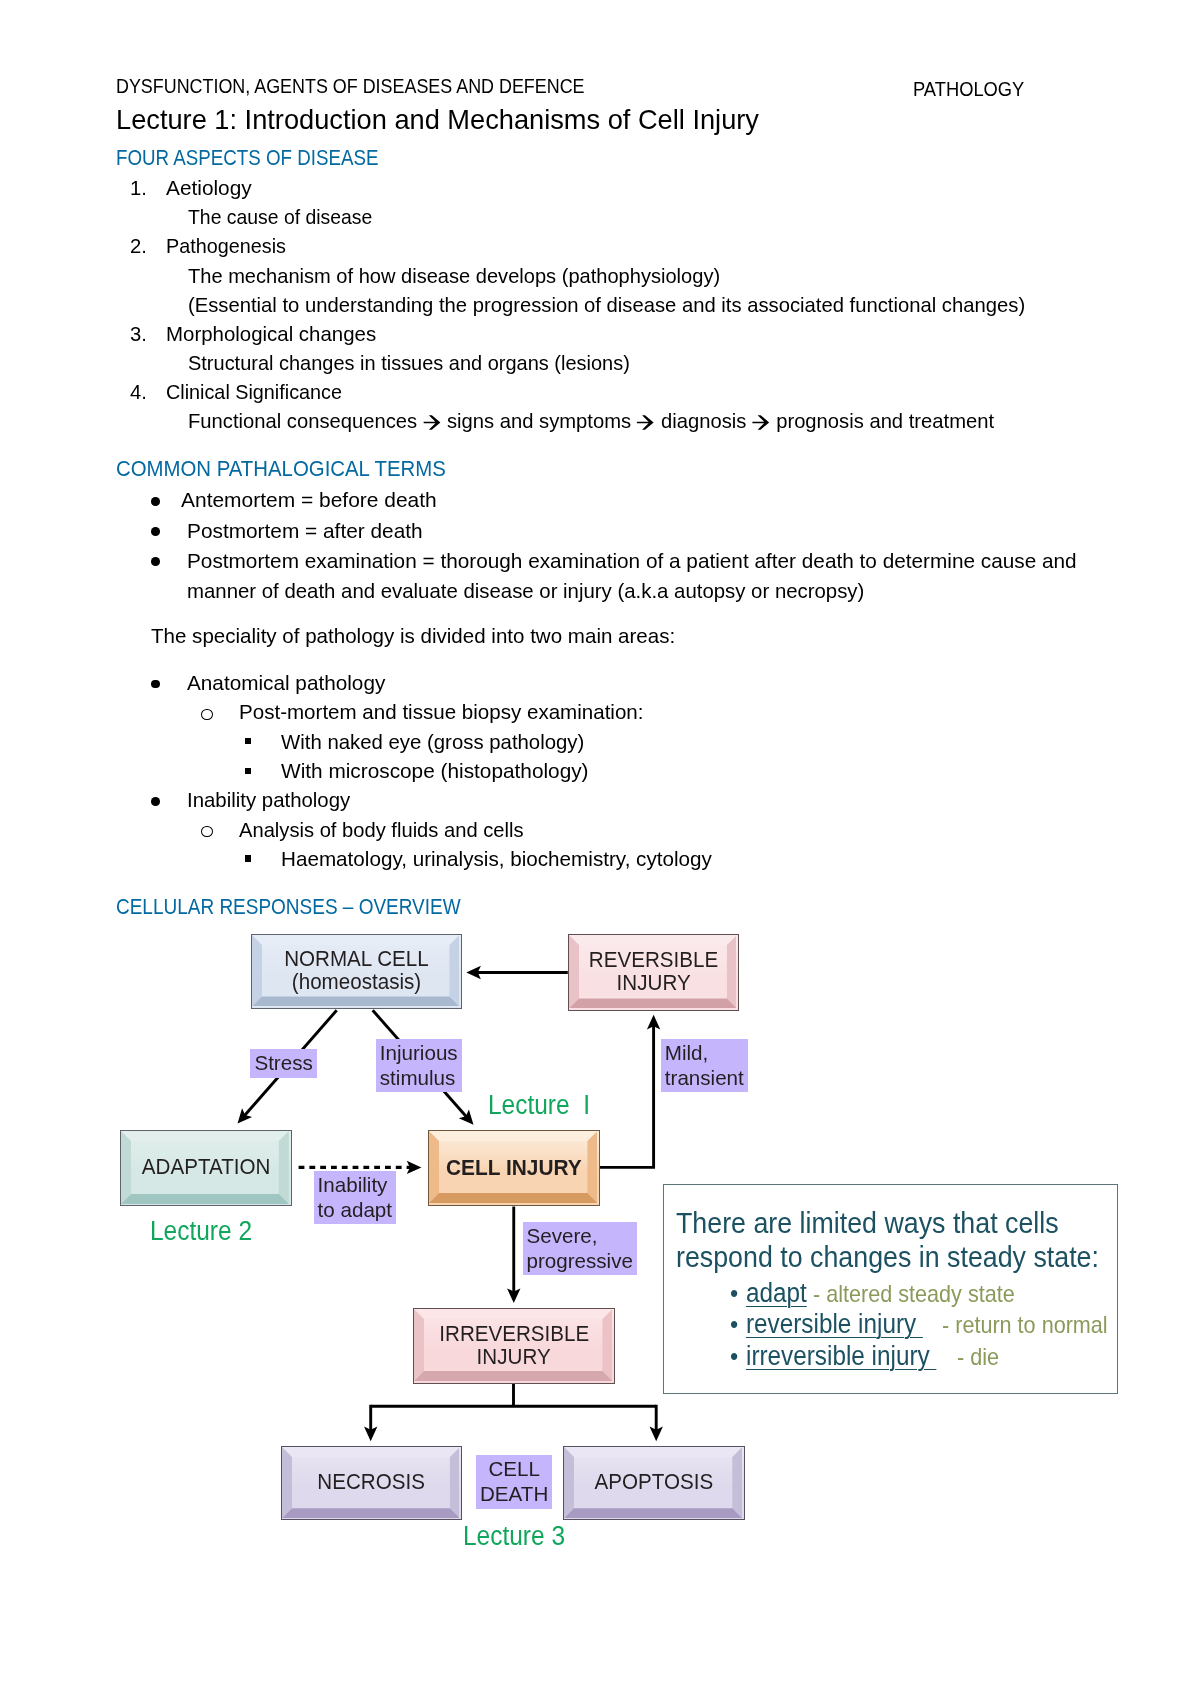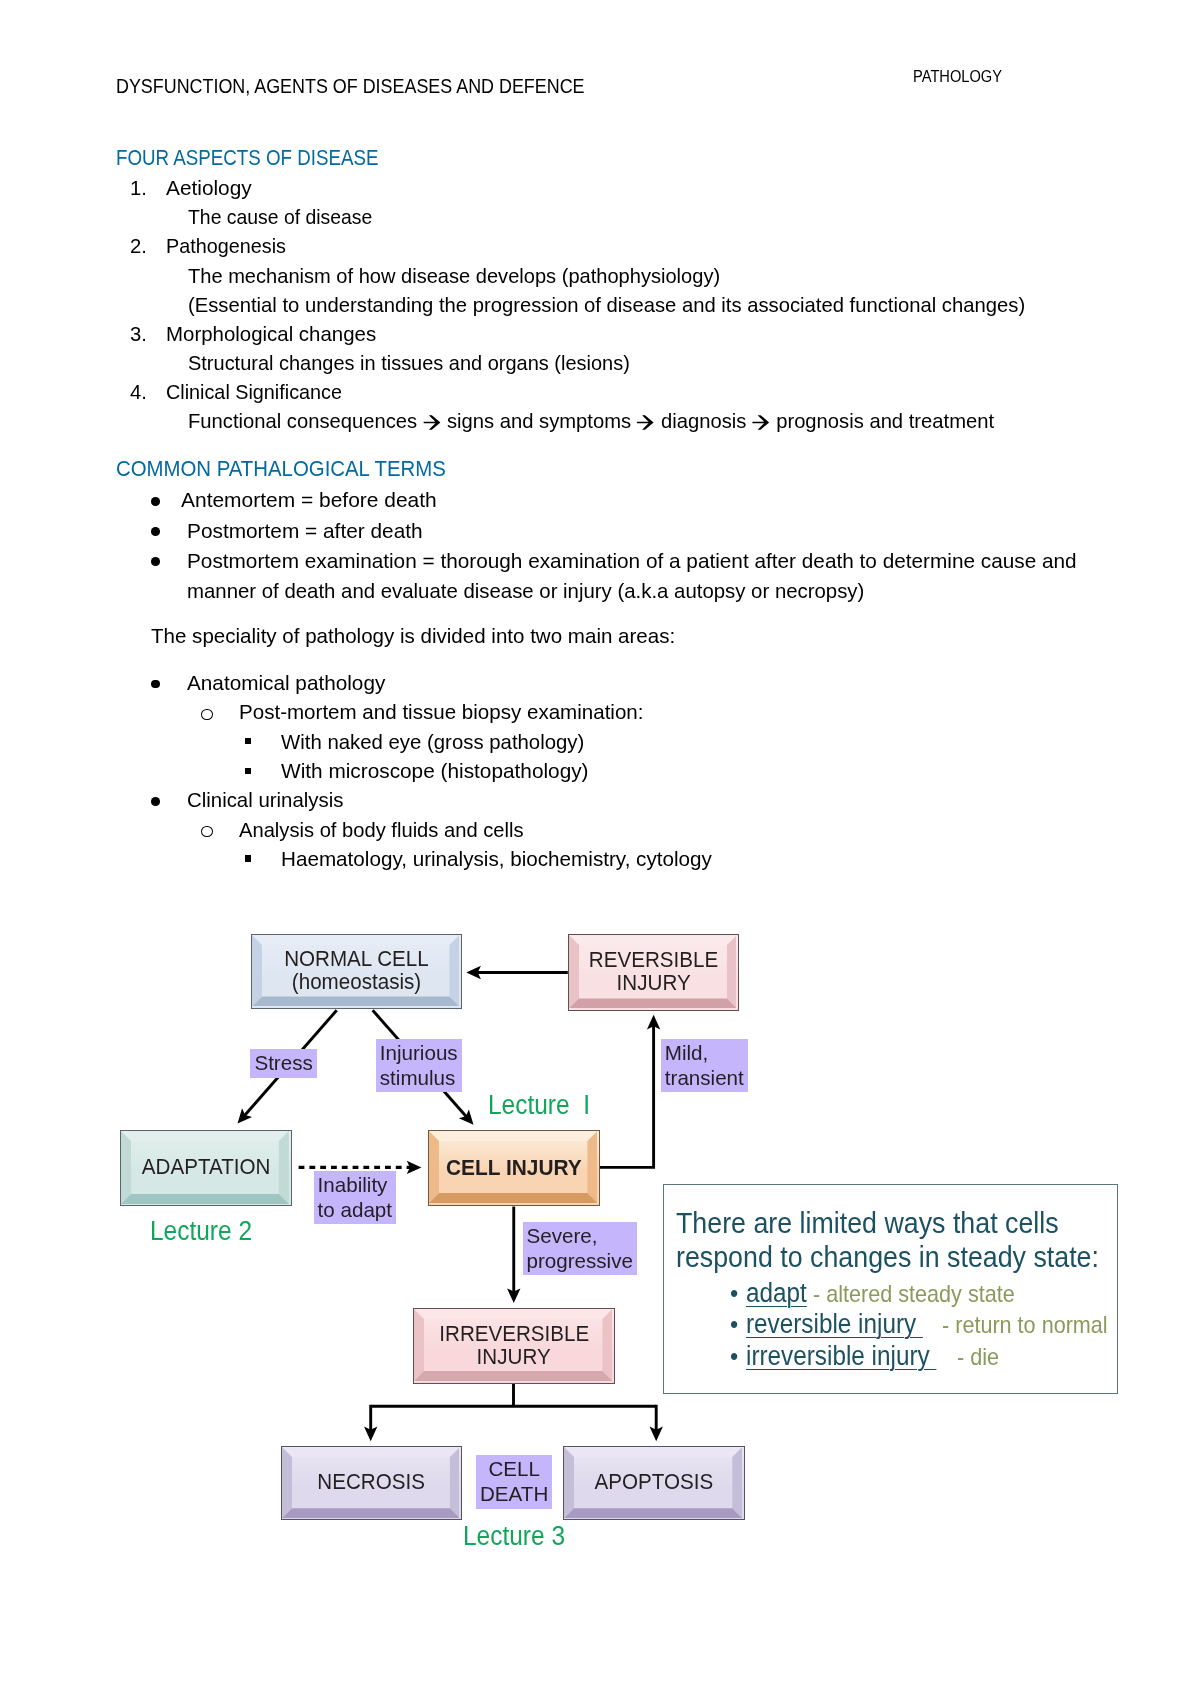--- a/index.html
+++ b/index.html
@@ -46,21 +46,22 @@
   .co-bul .term{font-size:27px;}
   .co-bul .desc{font-size:24px;}
   .co-term{text-decoration:underline;text-decoration-thickness:1.4px;text-underline-offset:4px;}
 </style>
 </head>
 <body>
 
 <div class="page">
 
   <div class="abs" style="left:115.9px;top:75.6px;font-size:20.3px;line-height:1;--ref:22.27;"><span class="cx" style="transform: scaleX(0.8827);">DYSFUNCTION, AGENTS OF DISEASES AND DEFENCE</span></div>
-  <div class="abs" style="left:912.5px;top:69px;font-size:16px;line-height:1;--ref:22.27;"><span class="cx" style="transform: scaleX(0.916);">PATHOLOGY</span></div>
+  <div class="abs" style="left:912.5px;top:79px;font-size:20px;line-height:1;--ref:22.27;"><span class="cx" style="transform: scaleX(0.916);">PATHOLOGY</span></div>
+  <div class="abs" style="left:115.5px;top:104.9px;font-size:28.5px;line-height:1;--ref:29.5;"><span class="cx" style="transform: scaleX(0.955);">Lecture 1: Introduction and Mechanisms of Cell Injury</span></div>
 
   <div class="abs hd blue" style="left:115.7px;top:146.8px;"><span class="cx" style="transform: scaleX(0.8849);">FOUR ASPECTS OF DISEASE</span></div>
 
   <div id="four-aspects-list">
       <div class="abs txt" style="left:130px;top:178.1px"><span class="cx" style="transform: scaleX(0.9991);">1.</span></div>
       <div class="abs txt" style="left:166px;top:178.1px"><span class="cx" style="transform: scaleX(1.0271);">Aetiology</span></div>
       <div class="abs txt it" style="left:188px;top:207.3px"><span class="cx" style="transform: scaleX(0.9562);">The cause of disease</span></div>
       <div class="abs txt" style="left:130px;top:236.4px"><span class="cx" style="transform: scaleX(0.9991);">2.</span></div>
       <div class="abs txt" style="left:166px;top:236.4px"><span class="cx" style="transform: scaleX(0.976);">Pathogenesis</span></div>
       <div class="abs txt it" style="left:188px;top:265.5px"><span class="cx" style="transform: scaleX(0.9895);">The mechanism of how disease develops (pathophysiology)</span></div>
@@ -92,27 +93,28 @@
       <div class="abs txt" style="left:150.6px;top:626.10px"><span class="cx" style="transform: scaleX(1.013);">The speciality of pathology is divided into two main areas:</span></div>
       <div class="abs bull" style="left:151.20000000000002px;top:679.70px"></div>
       <div class="abs txt" style="left:187.3px;top:673.15px"><span class="cx" style="transform: scaleX(1.0225);">Anatomical pathology</span></div>
       <div class="abs hollow" style="left:201.20000000000002px;top:709.15px"></div>
       <div class="abs txt" style="left:238.8px;top:702.45px"><span class="cx" style="transform: scaleX(1.0137);">Post-mortem and tissue biopsy examination:</span></div>
       <div class="abs sq" style="left:244.89999999999998px;top:738.20px"></div>
       <div class="abs txt" style="left:280.6px;top:731.75px"><span class="cx" style="transform: scaleX(1.004);">With naked eye (gross pathology)</span></div>
       <div class="abs sq" style="left:244.89999999999998px;top:767.50px"></div>
       <div class="abs txt" style="left:280.6px;top:761.05px"><span class="cx" style="transform: scaleX(1.0257);">With microscope (histopathology)</span></div>
       <div class="abs bull" style="left:151.20000000000002px;top:796.90px"></div>
-      <div class="abs txt" style="left:187.3px;top:790.35px"><span class="cx" style="transform: scaleX(1.0054);">Clinical urinalysis</span></div>
+      <div class="abs txt" style="left:187.3px;top:790.35px"><span class="cx" style="transform: scaleX(1.0054);">Inability pathology</span></div>
       <div class="abs hollow" style="left:201.20000000000002px;top:826.35px"></div>
       <div class="abs txt" style="left:238.8px;top:819.65px"><span class="cx" style="transform: scaleX(0.9937);">Analysis of body fluids and cells</span></div>
       <div class="abs sq" style="left:244.89999999999998px;top:855.40px"></div>
       <div class="abs txt" style="left:280.6px;top:848.95px"><span class="cx" style="transform: scaleX(1.0185);">Haematology, urinalysis, biochemistry, cytology</span></div>
     </div>
 
+  <div class="abs hd blue" style="left:115.7px;top:895.5px;"><span class="cx" style="transform: scaleX(0.896);">CELLULAR RESPONSES – OVERVIEW</span></div>
 
   <div id="diagram" class="abs" style="left:0;top:0;width:1200px;height:1698px;">
     <svg id="conn" width="1200" height="1698" viewBox="0 0 1200 1698">
         <path d="M298.60 1167.40 L410.70 1167.40" fill="none" stroke="#000" stroke-width="3.4" stroke-dasharray="5.8 5.0"></path>
         <path d="M656.20 1404.80 L656.20 1430.50" fill="none" stroke="#000" stroke-width="2.9"></path>
         <path d="M370.70 1404.80 L370.70 1430.50" fill="none" stroke="#000" stroke-width="2.9"></path>
         <path d="M370.70 1406.20 L656.20 1406.20" fill="none" stroke="#000" stroke-width="2.9"></path>
         <path d="M513.50 1384.00 L513.50 1406.20" fill="none" stroke="#000" stroke-width="2.9"></path>
         <path d="M513.75 1206.50 L513.75 1292.30" fill="none" stroke="#000" stroke-width="2.9"></path>
         <path d="M600.00 1167.40 L653.60 1167.40 L653.60 1025.50" fill="none" stroke="#000" stroke-width="2.9"></path>

